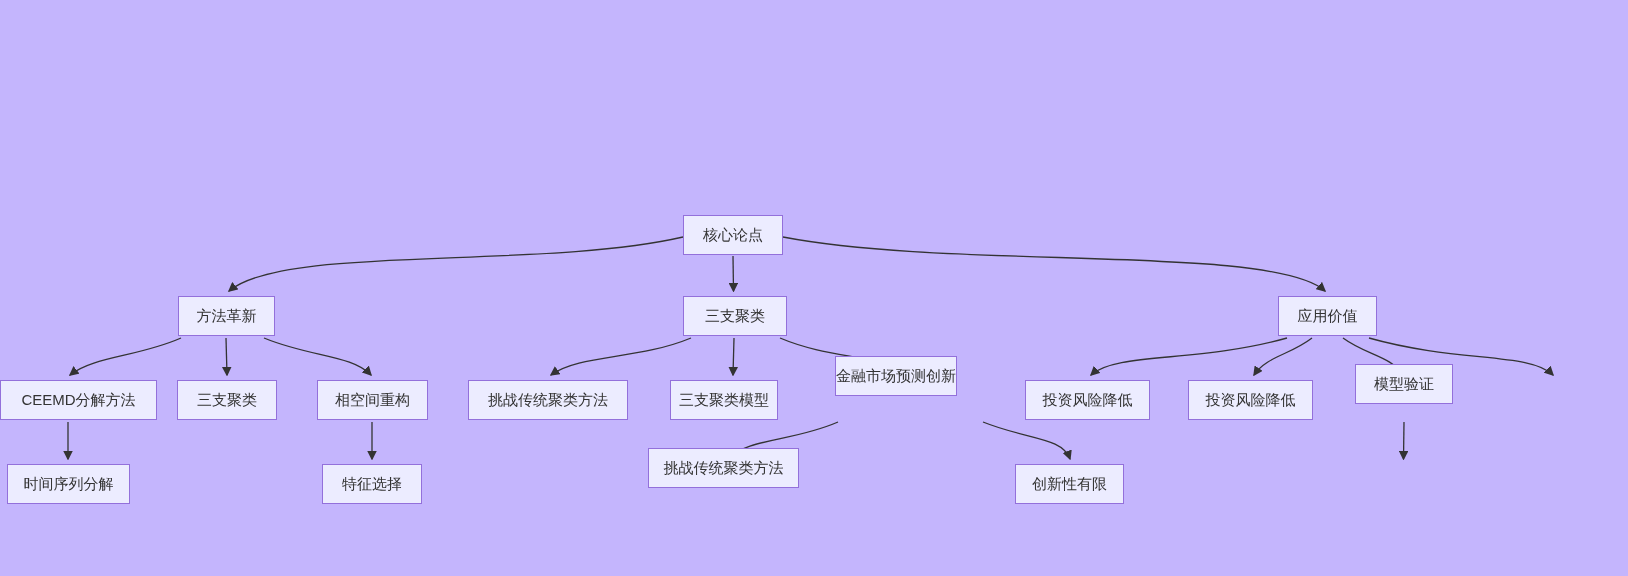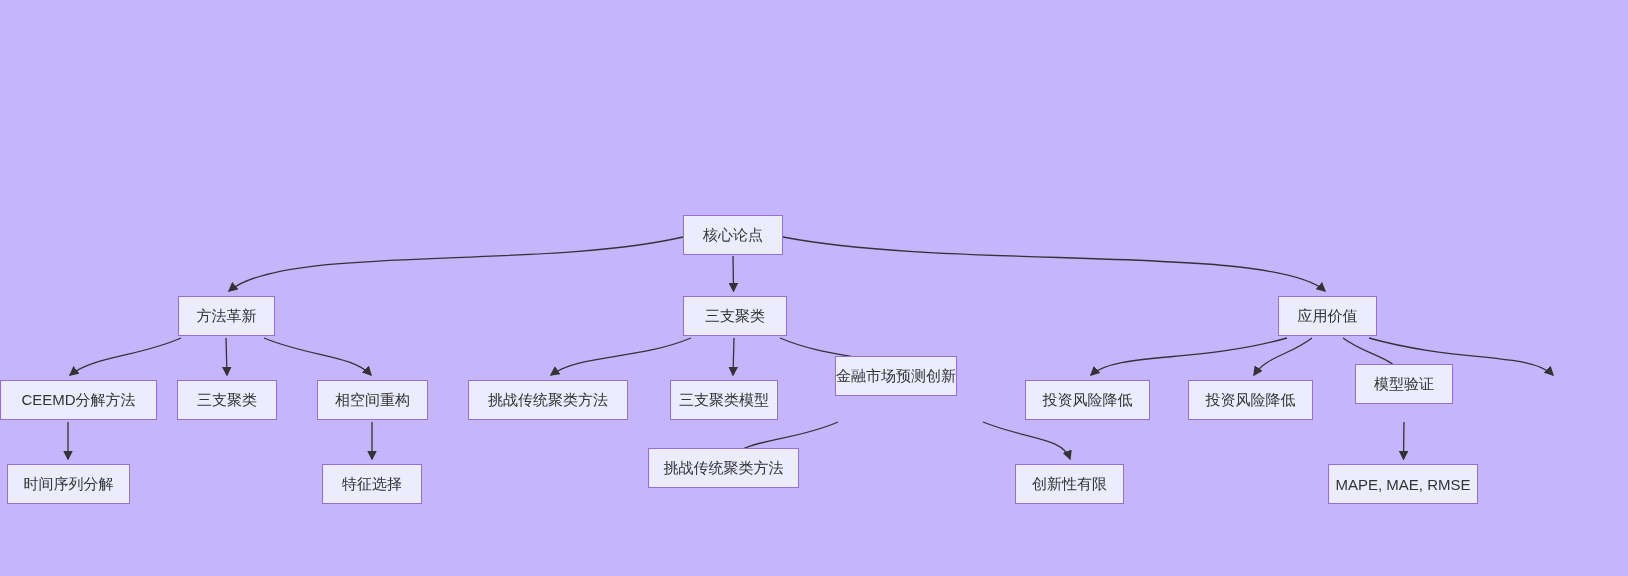--- a/index.html
+++ b/index.html
@@ -118,17 +118,14 @@
   </div>
   <div class="node" style="left:7px; top:464px; width:123px">
     <span>时间序列分解</span>
   </div>
   <div class="node" style="left:648px; top:448px; width:151px">
     <span>挑战传统聚类方法</span>
   </div>
   <div class="node" style="left:1015px; top:464px; width:109px">
     <span>创新性有限</span>
   </div>
-  <div class="node" style="left:1328px; top:464px; width:150px">
-    <span>MAPE, MAE, RMSE</span>
-  </div>
 
 </div>
 
 </body></html>

